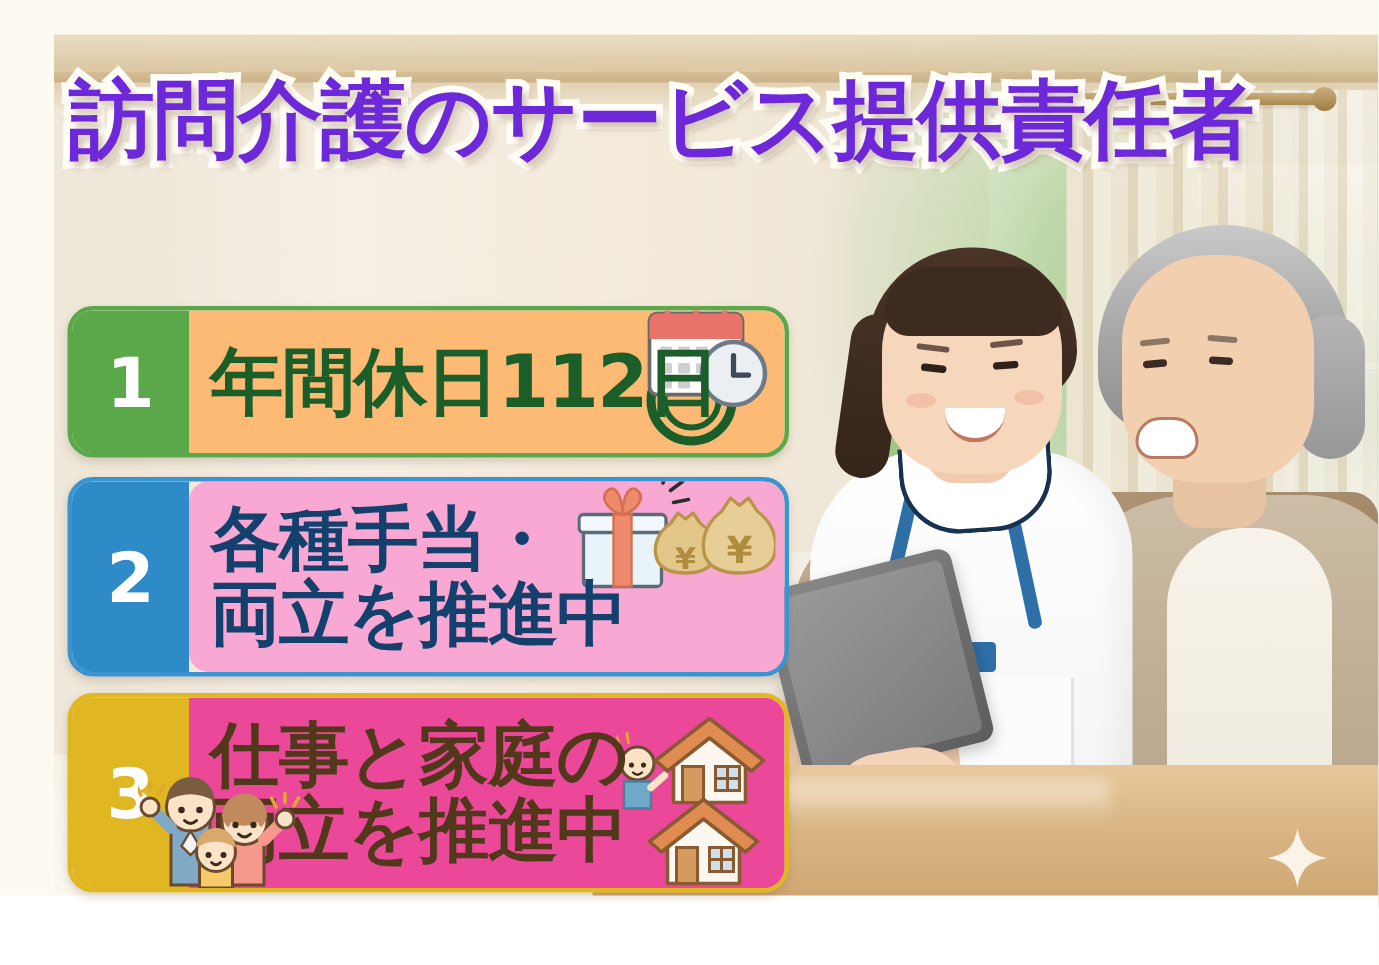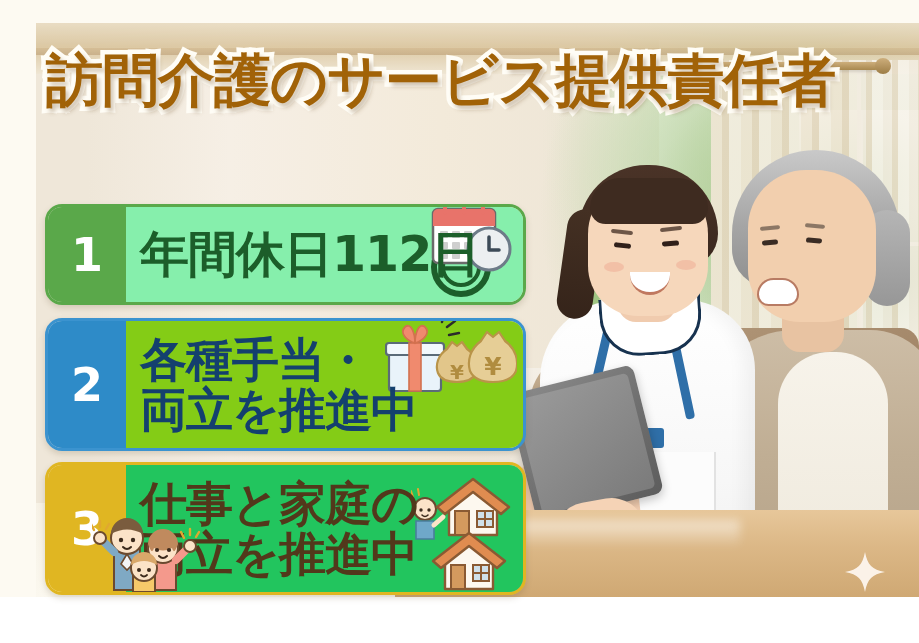--- a/index.html
+++ b/index.html
@@ -257,21 +257,21 @@
   }
 
   
   .headline{
     position:absolute;left:46px;top:32px;width:850px;
     font-family:Liberation Serif, serif;
     font-weight:bold;
     font-size:57px;
     line-height:1.08;
     letter-spacing:-1px;
-    color:#a16207;
+    color:#6d28d9;
     -webkit-text-stroke:9px #fffdf6;
     paint-order:stroke fill;
     text-shadow:
       3px 4px 4px rgba(120,90,50,.35);
     white-space:nowrap;
     margin-top:18px;
   }
   .headline .ln{display:block;}
 
   
@@ -303,31 +303,31 @@
     font-weight:bold;
     line-height:1.02;
     letter-spacing:-1px;
     white-space:nowrap;
     position:relative;z-index:3;
   }
 
   
   #feature-1{top:204px;width:481px;height:101px;border:3px solid #5aa84a;box-sizing:border-box;}
   #feature-1 .f-num{background:#5aa84a;}
-  #feature-1 .f-body{background:#86efac;}
+  #feature-1 .f-body{background:#fdba74;}
   #feature-1 .f-text{color:#1c5e2a;font-size:49px;}
   
   #feature-2{top:318px;width:481px;height:133px;border:3px solid #3b93cf;box-sizing:border-box;}
   #feature-2 .f-num{background:#2e8bc8;}
-  #feature-2 .f-body{background:#84cc16;}
+  #feature-2 .f-body{background:#f9a8d4;border-radius:13px;}
   #feature-2 .f-text{color:#14406e;font-size:47px;}
   
   #feature-3{top:462px;width:481px;height:133px;border:3px solid #e0b622;box-sizing:border-box;}
   #feature-3 .f-num{background:#e0b622;}
-  #feature-3 .f-body{background:#22c55e;}
+  #feature-3 .f-body{background:#ec4899;}
   #feature-3 .f-text{color:#52381b;font-size:47px;}
 
   .icon-slot{
     position:absolute;
     z-index:2;
     pointer-events:none;
   }
   #icon-calendar-clock{right:6px;top:-12px;width:100px;height:104px;}
   #icon-gift-money{right:6px;top:-4px;width:132px;height:84px;}
   #icon-house-family{right:4px;top:4px;width:108px;height:124px;}

